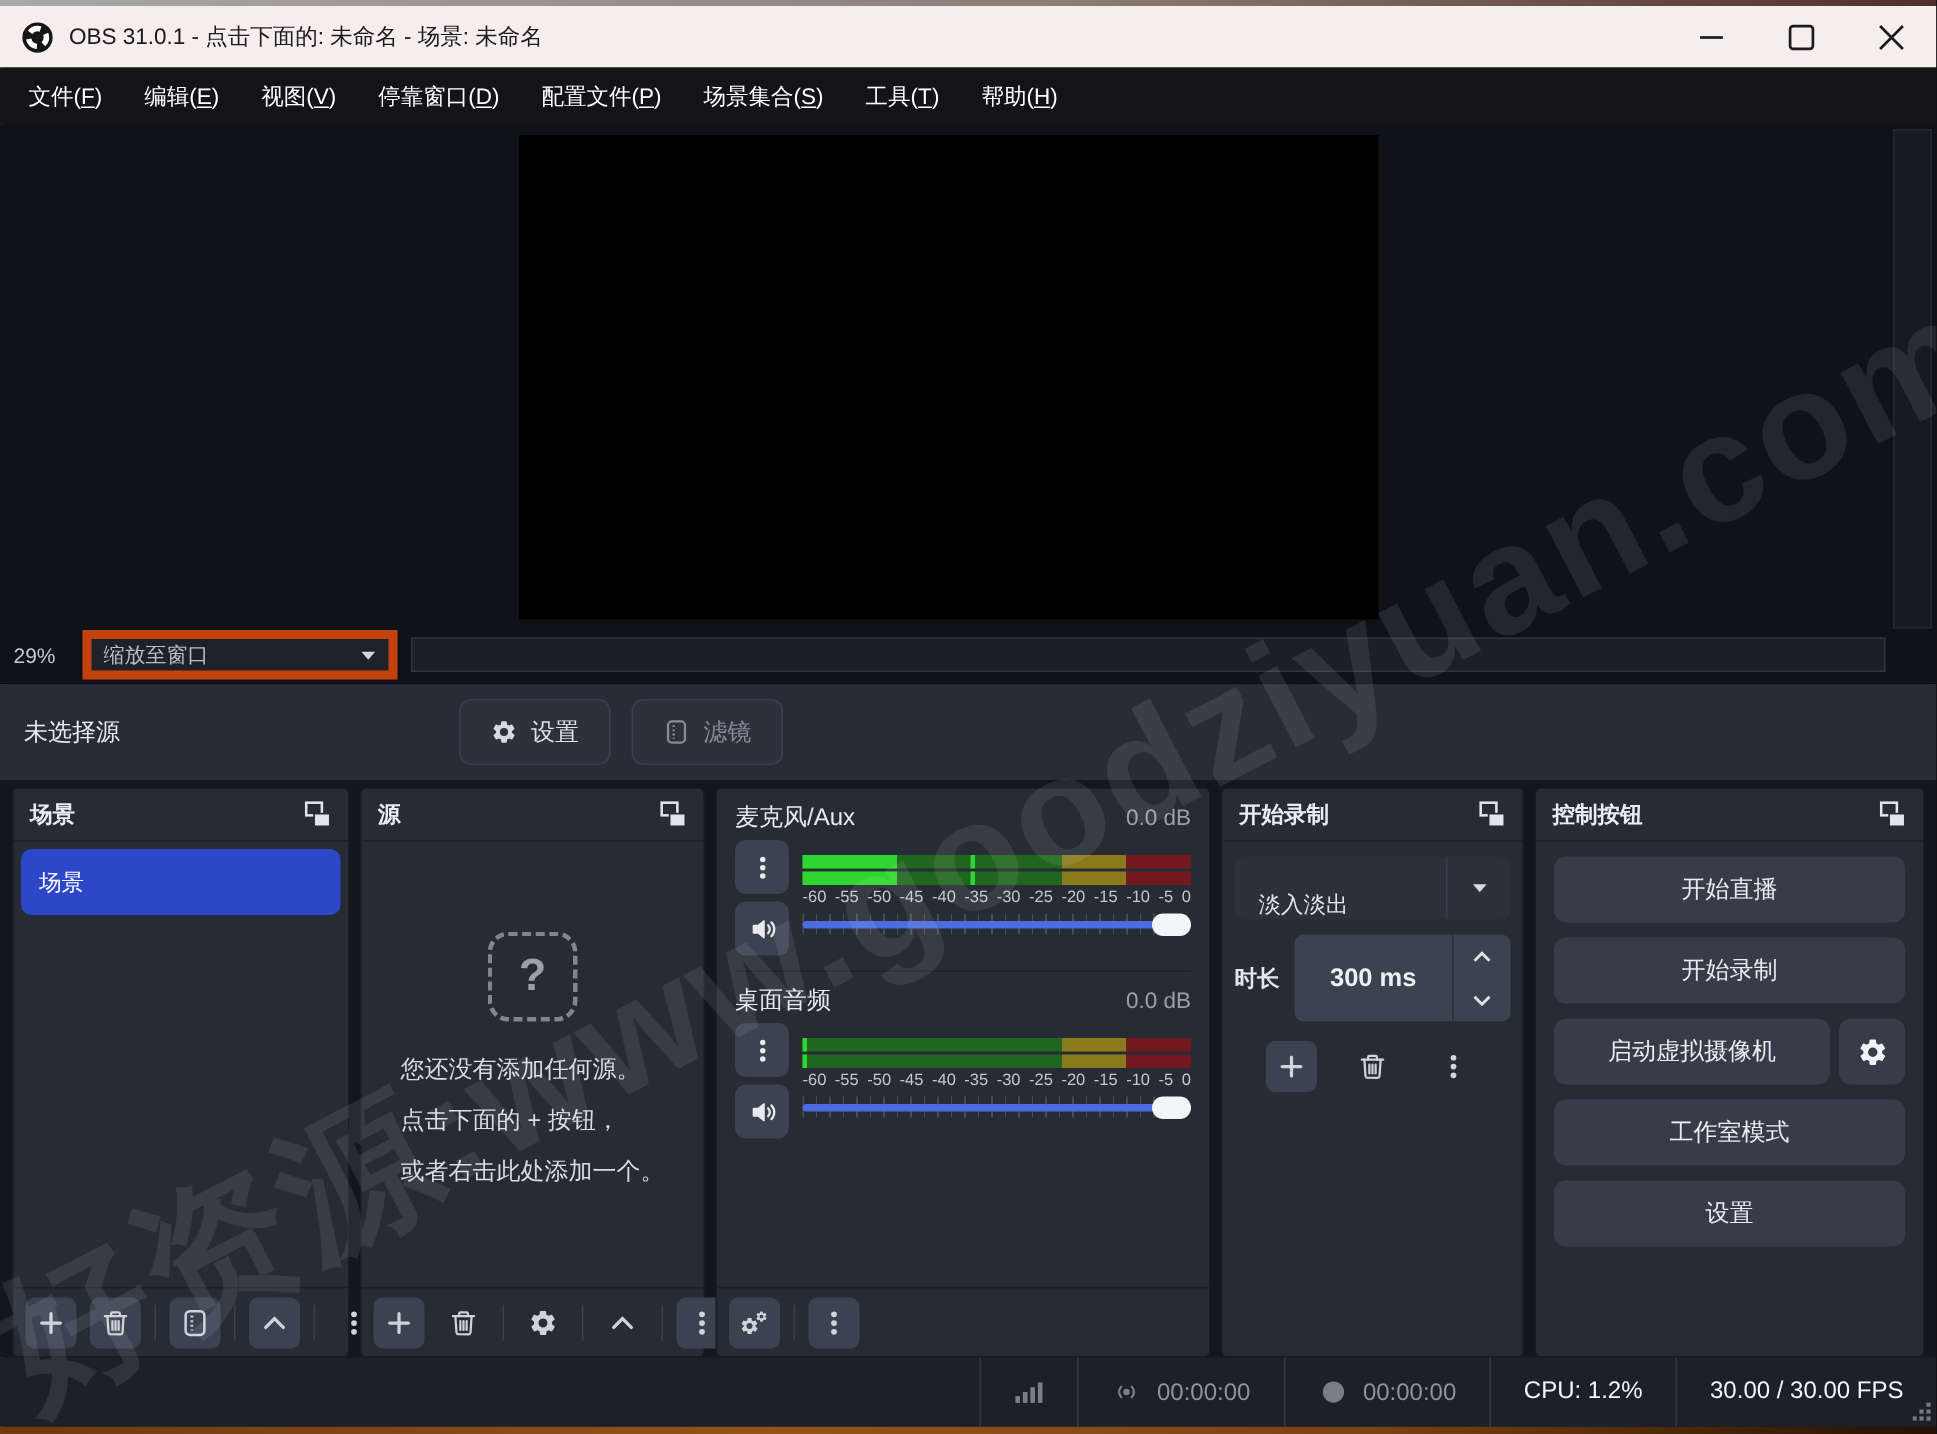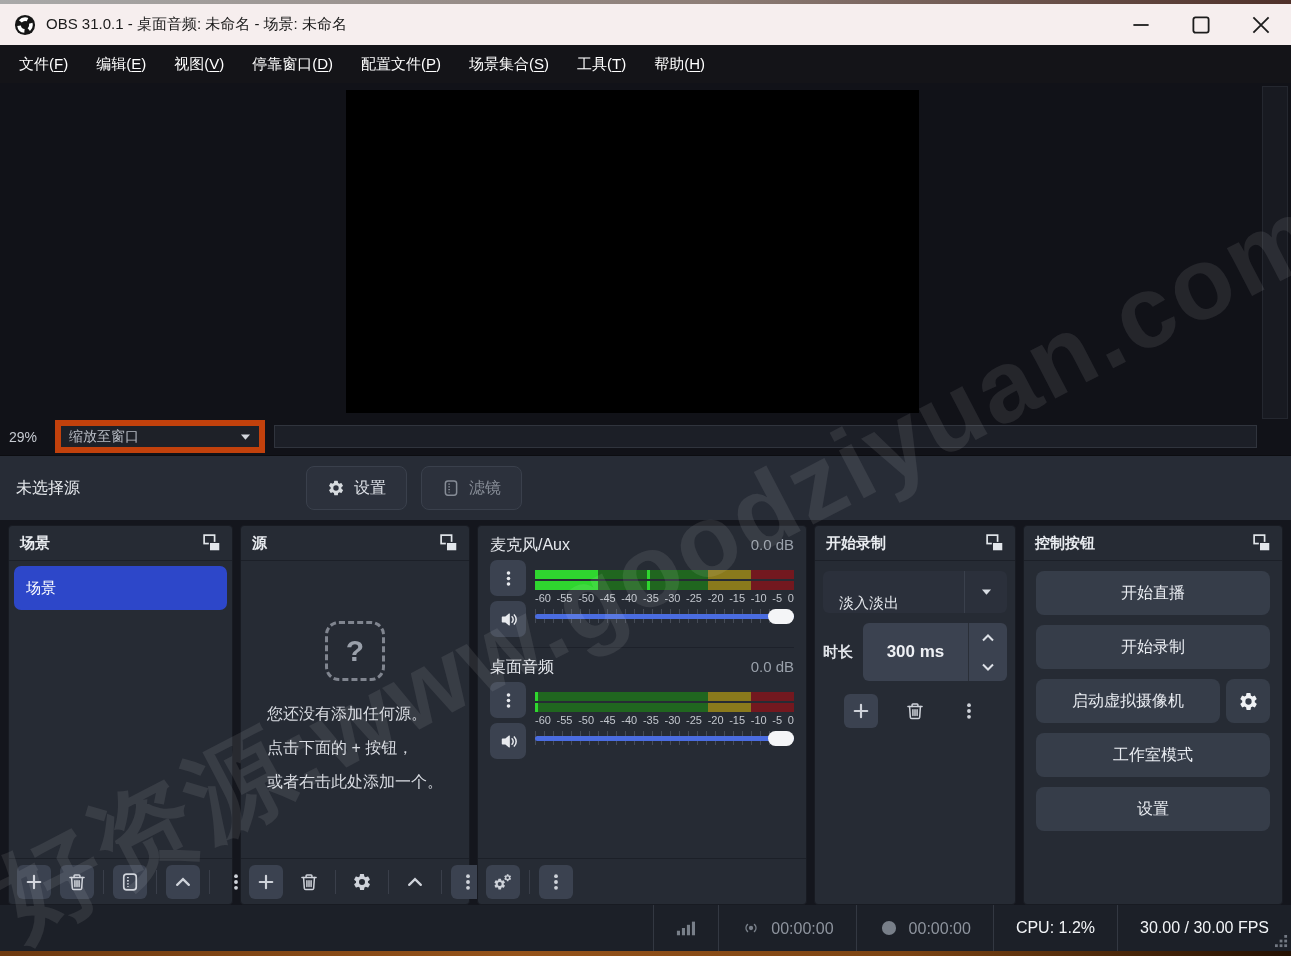--- a/index.html
+++ b/index.html
@@ -121,21 +121,21 @@
 <div class="window">
   <div class="top-edge"></div>
 
   <div class="titlebar">
     <span class="ic">
         <svg viewBox="0 0 24 24" style="width:22px;height:22px">
           <circle cx="12" cy="12" r="11" fill="#151515"></circle>
           <circle cx="12" cy="12" r="6.5" fill="none" stroke="#fff" stroke-width="4" stroke-dasharray="8.5 5.1" stroke-dashoffset="3"></circle>
         </svg>
       </span>
-    <span class="tb-title">OBS 31.0.1 - 桌面音频: 未命名 - 场景: 未命名</span>
+    <span class="tb-title">OBS 31.0.1 - 点击下面的: 未命名 - 场景: 未命名</span>
     <span class="tb-controls">
       <span class="tb-btn">
           <span class="ic">
             <svg viewBox="0 0 13 13">
               <path d="M1 6.5h11" stroke="#1c1c1c" stroke-width="1.3"></path>
             </svg>
           </span>
         </span>
       <span class="tb-btn">
           <span class="ic">

